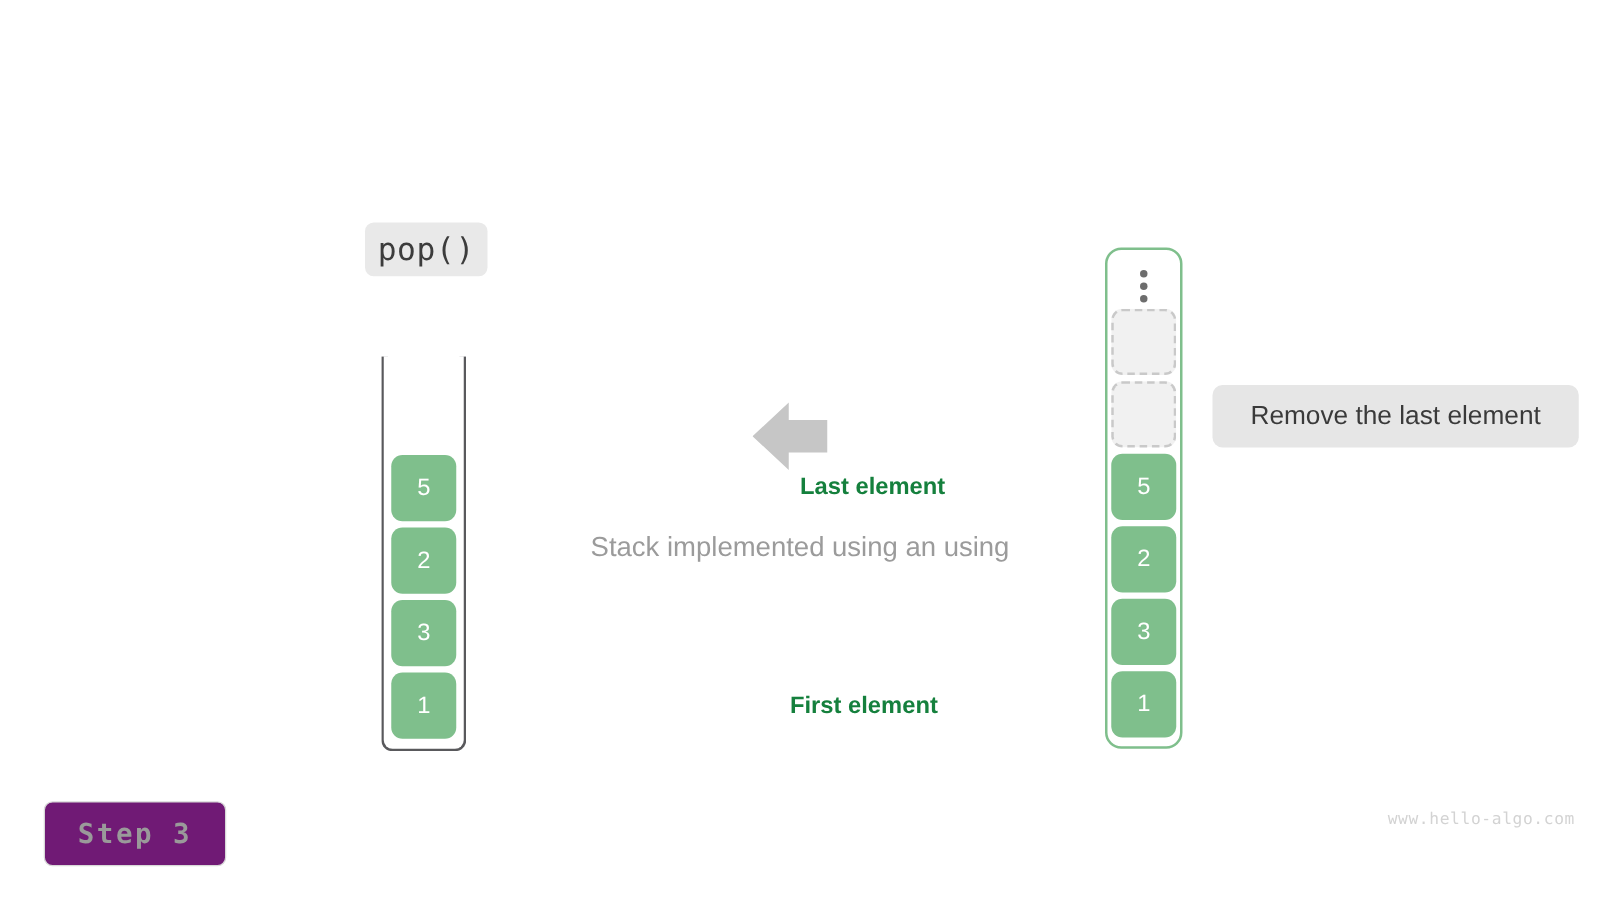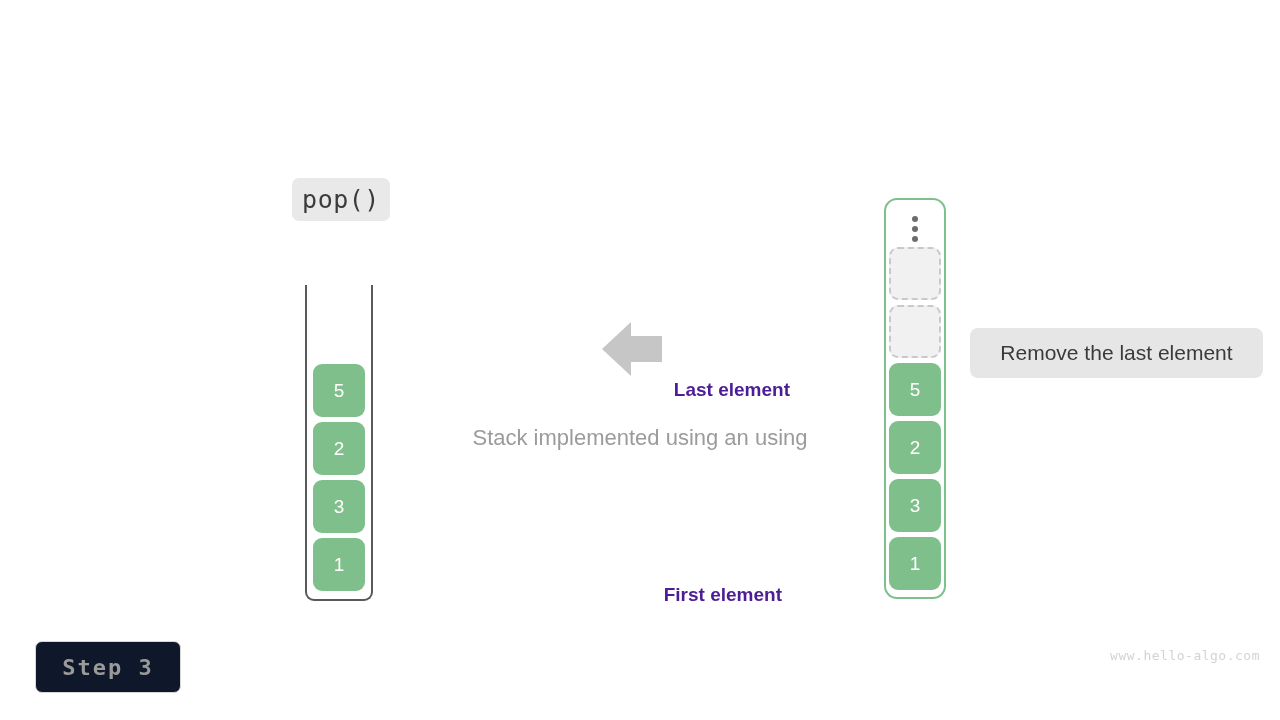--- a/index.html
+++ b/index.html
@@ -49,62 +49,61 @@
     font-size: 25px;
     letter-spacing: 0.5px;
   }
 
   
   #step-badge {
     left: 35px;
     top: 641px;
     width: 146px;
     height: 52px;
-    background: #0f172a;
+    background: #701a75;
     border: 1px solid #d8d8d8;
     color: #9a9a9a;
     font-size: 22px;
     font-weight: bold;
     letter-spacing: 2px;
   }
 
   
   #annotation {
     left: 970px;
     top: 308px;
     width: 293px;
     height: 50px;
     background: #e6e6e6;
     color: #3a3a3a;
     font-size: 21px;
-    margin-top: 20px;
   }
 
   
   #caption {
     position: absolute;
     left: 380px;
     top: 425px;
     width: 520px;
     text-align: center;
     font-size: 22px;
     color: #9b9b9b;
   }
 
   
   .pointer-label {
     position: absolute;
-    text-align: right;
+    text-align: left;
     font-size: 19px;
     font-weight: bold;
-    color: #4c1d95;
+    color: #15803d;
     white-space: nowrap;
   }
   #label-last  { left: 640px; top: 379px; width: 150px; }
-  #label-first { left: 632px; top: 584px; width: 150px; }
+  #label-first { left: 632px; top: 554px; width: 150px; }
 
   
   #stack-container {
     position: absolute;
     left: 305px;
     top: 285px;
     width: 68px;
     height: 316px;
     box-sizing: border-box;
     border-left: 2px solid #59595c;

